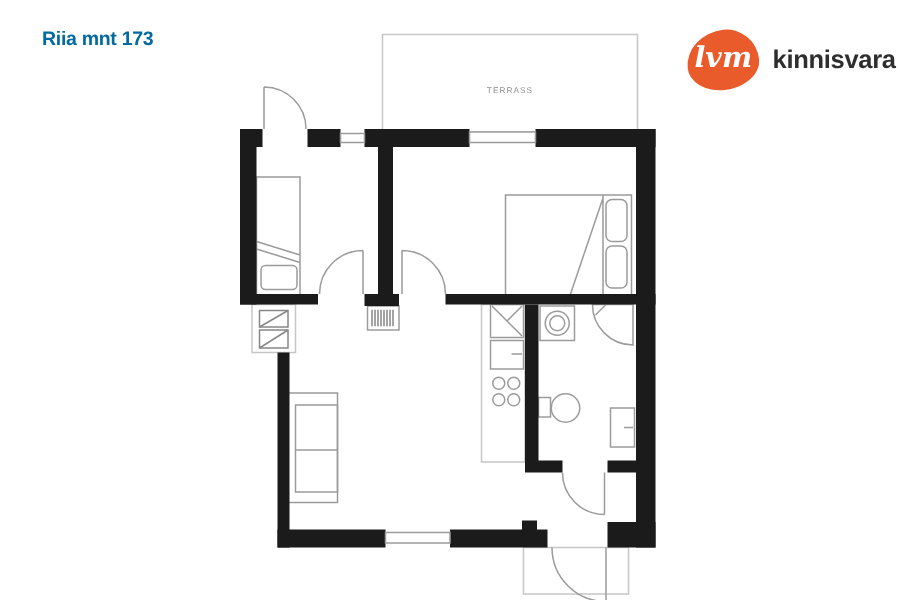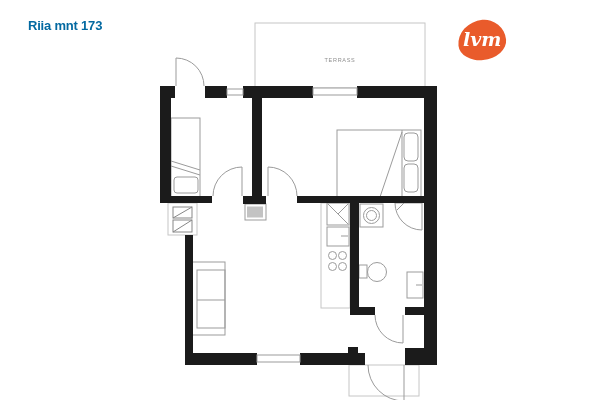--- a/index.html
+++ b/index.html
@@ -40,20 +40,21 @@
 <body>
 
 <div class="page">
 
   <div class="title">Riia mnt 173</div>
 
   <div class="logo">
     <div class="logo-blob">
       <span class="logo-mark">lvm</span>
     </div>
+    <span class="logo-name">kinnisvara</span>
   </div>
 
   <svg width="600" height="400" viewBox="0 0 600 400">
 
     <g>
       <rect class="thin-light fillwhite" x="255" y="23" width="170" height="65"></rect>
       <text class="terr-label" x="340" y="62" text-anchor="middle">TERRASS</text>
     </g>
 
     <rect class="thin-light fillwhite" x="349" y="365" width="70" height="31"></rect>

